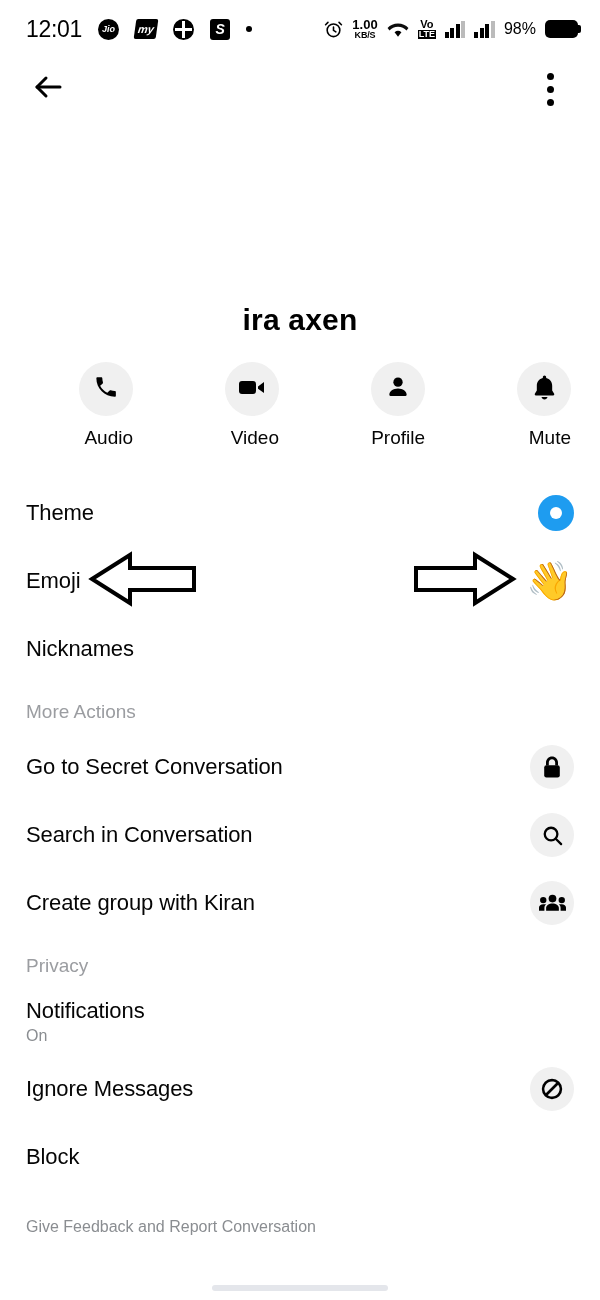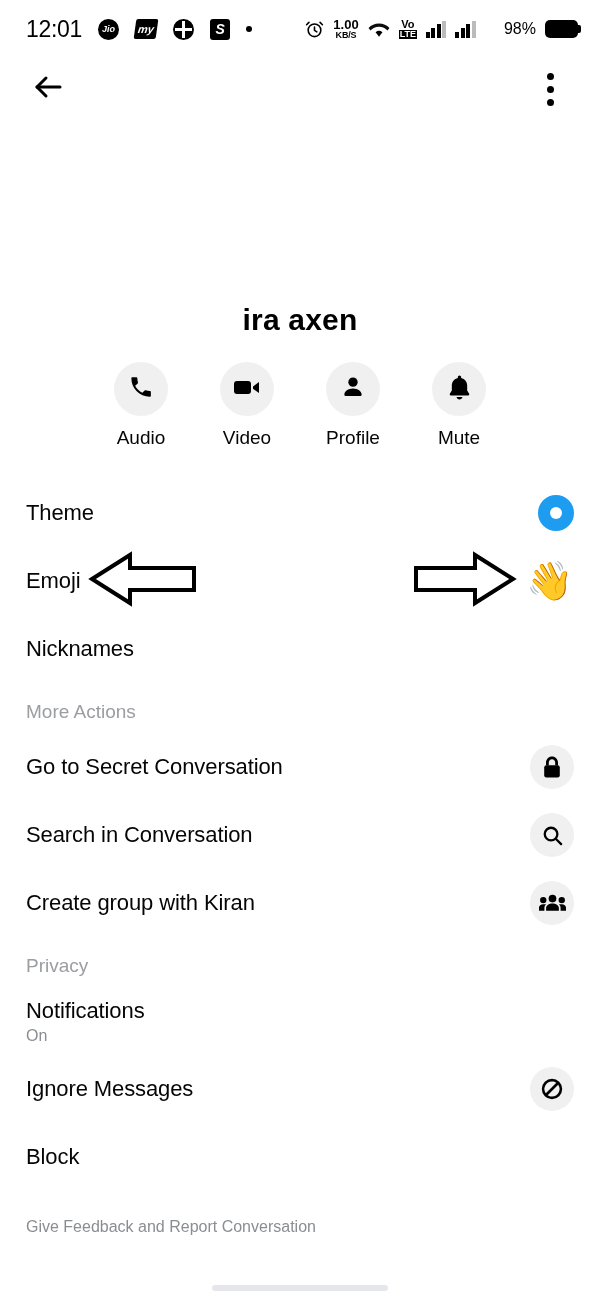--- a/index.html
+++ b/index.html
@@ -127,21 +127,21 @@
     align-items: flex-end;
     gap: 1.5px;
     height: 17px;
   }
   .bars i { display: block; width: 4px; background: #000; }
   .bars i:nth-child(1) { height: 6px; }
   .bars i:nth-child(2) { height: 10px; }
   .bars i:nth-child(3) { height: 14px; }
   .bars i:nth-child(4) { height: 17px; background: #bbb; }
 
-  .batt-pct { font-size: 16px; color: #000; margin-left: 19px; }
+  .batt-pct { font-size: 16px; color: #000; }
   .batt {
     width: 33px; height: 18px;
     background: #000;
     border-radius: 5px;
     position: relative;
   }
   .batt::after {
     content: "";
     position: absolute;
     right: -3px; top: 5px;
@@ -204,23 +204,24 @@
   
   .quick-actions {
     display: flex;
     justify-content: center;
     gap: 42px;
     margin-top: 22px;
   }
   .qa {
     display: flex;
     flex-direction: column;
-    align-items: center;
+    align-items: flex-end;
     width: 64px;
     cursor: pointer;
+    margin-left: 40px;
   }
   .qa-circle {
     width: 54px; height: 54px;
     border-radius: 50%;
     background: #f0f0f0;
     display: flex;
     align-items: center;
     justify-content: center;
   }
   .qa-label {

